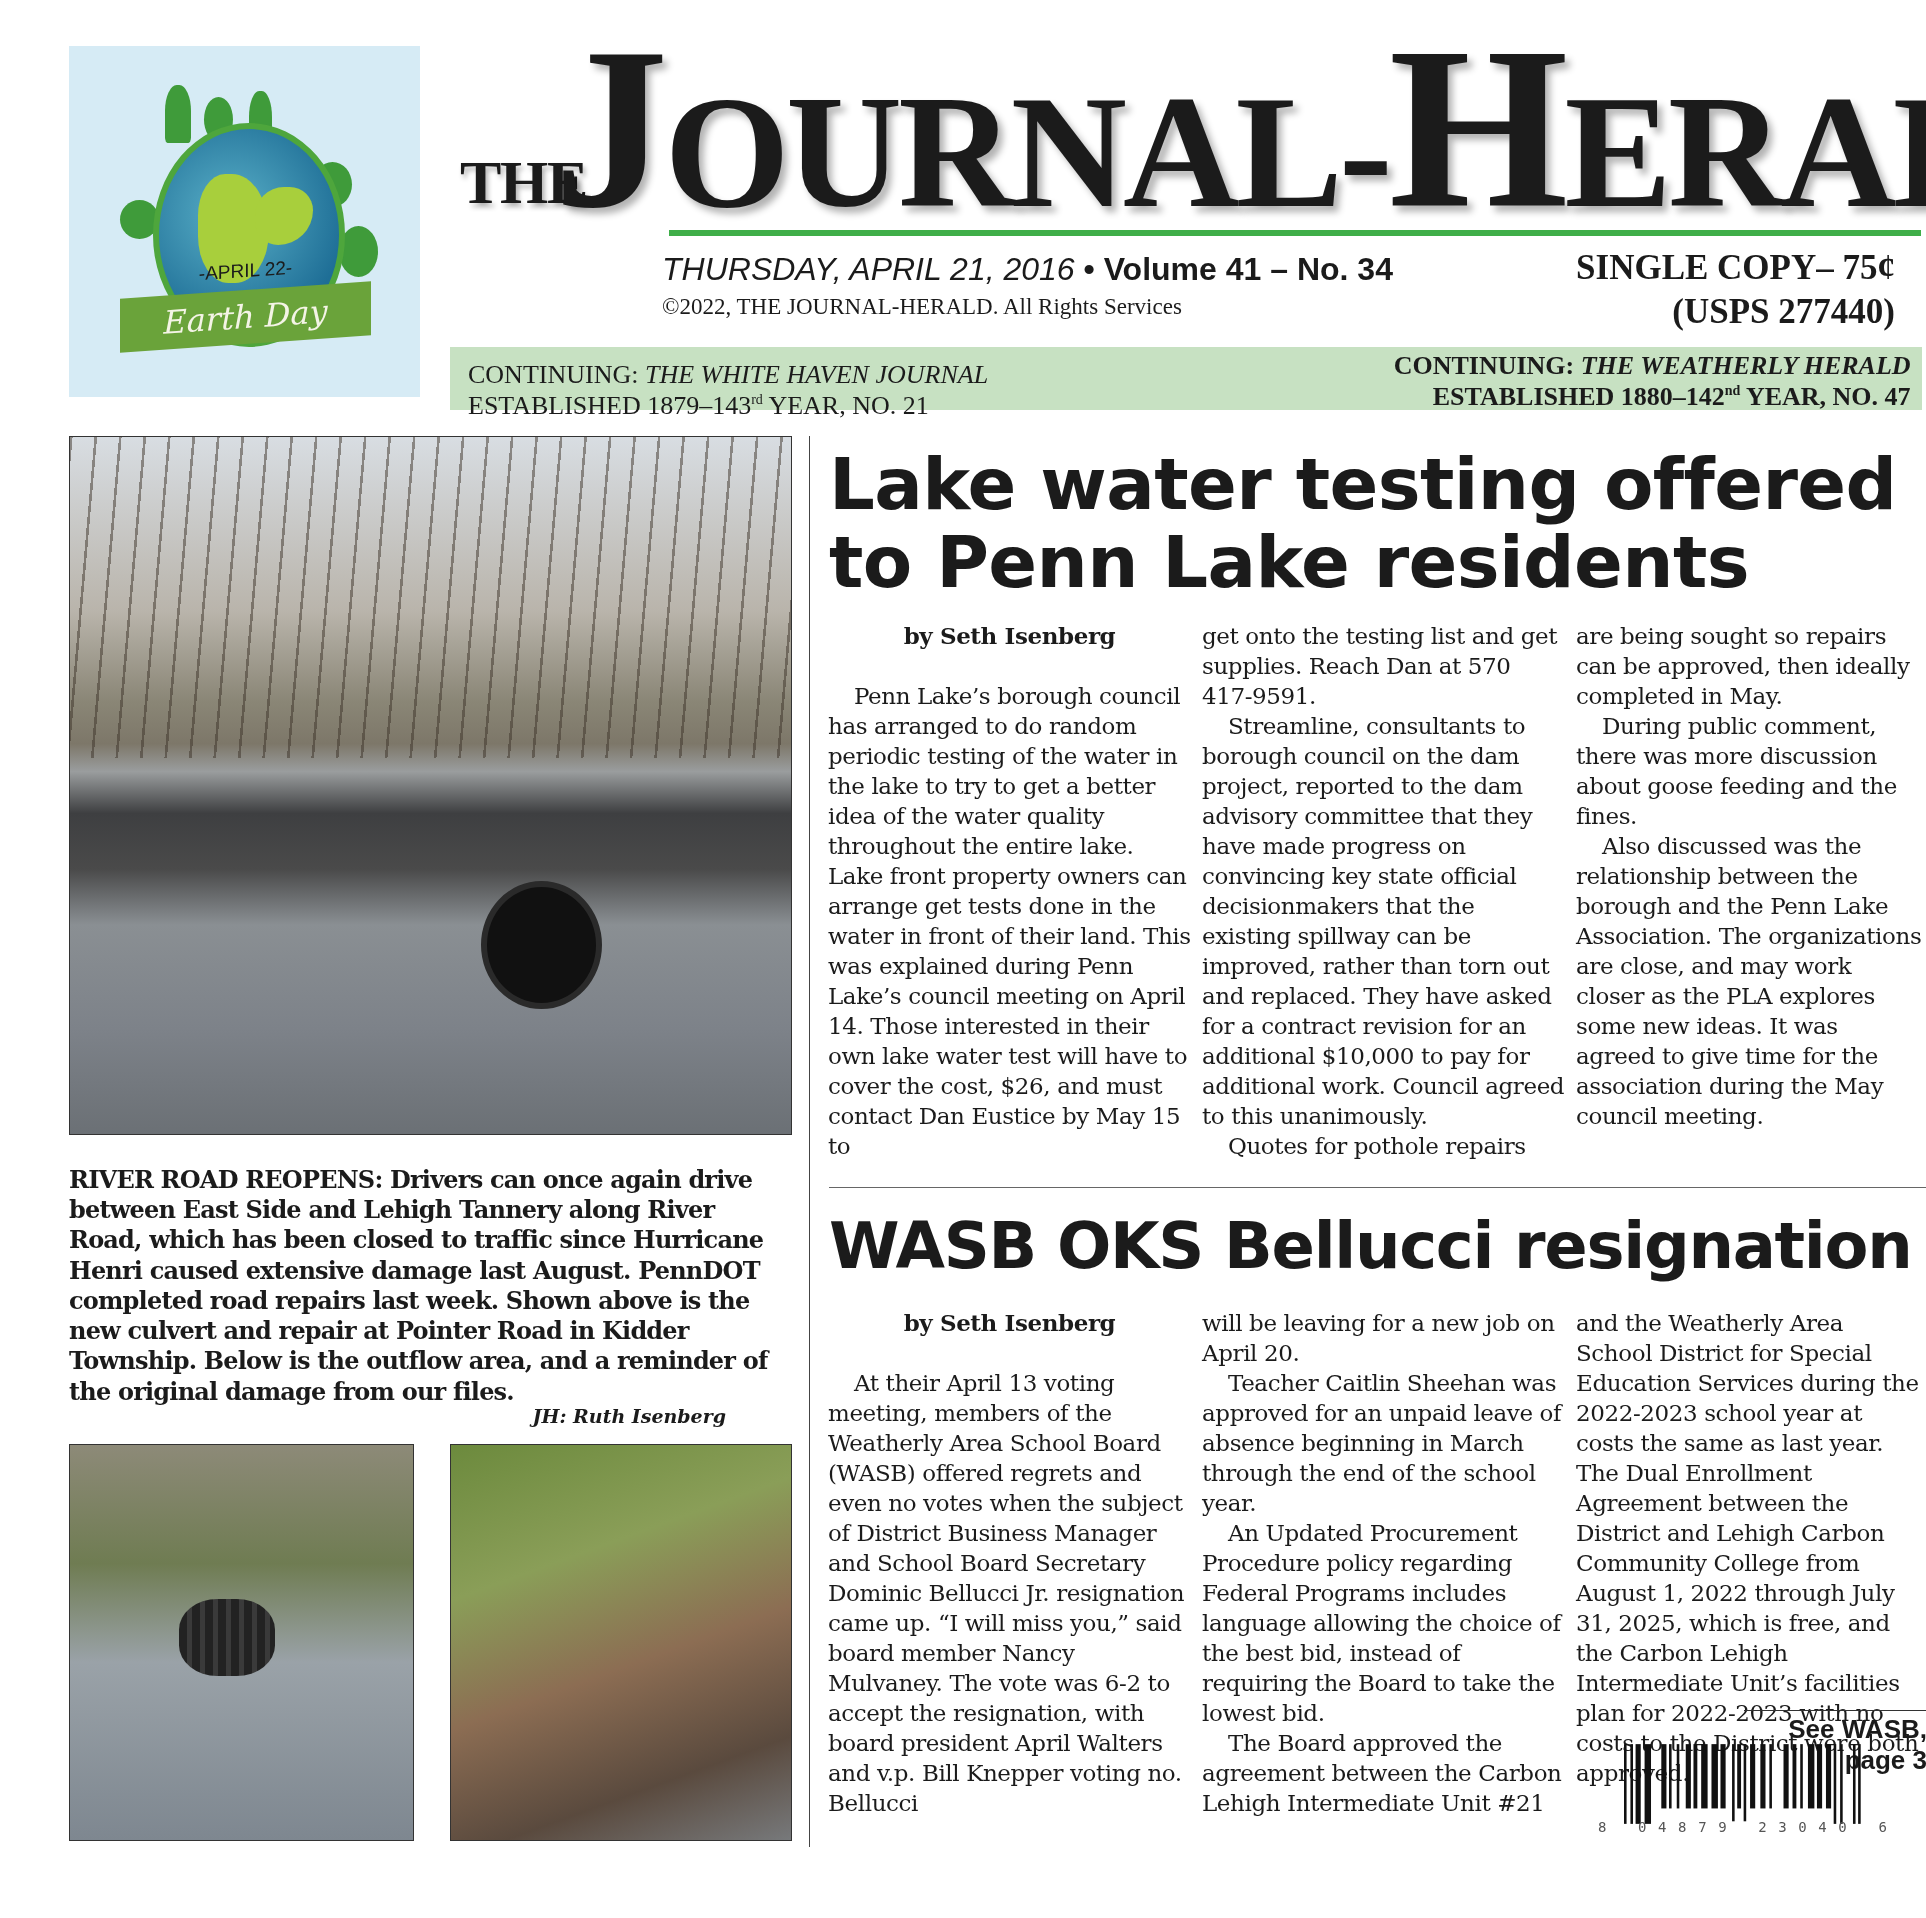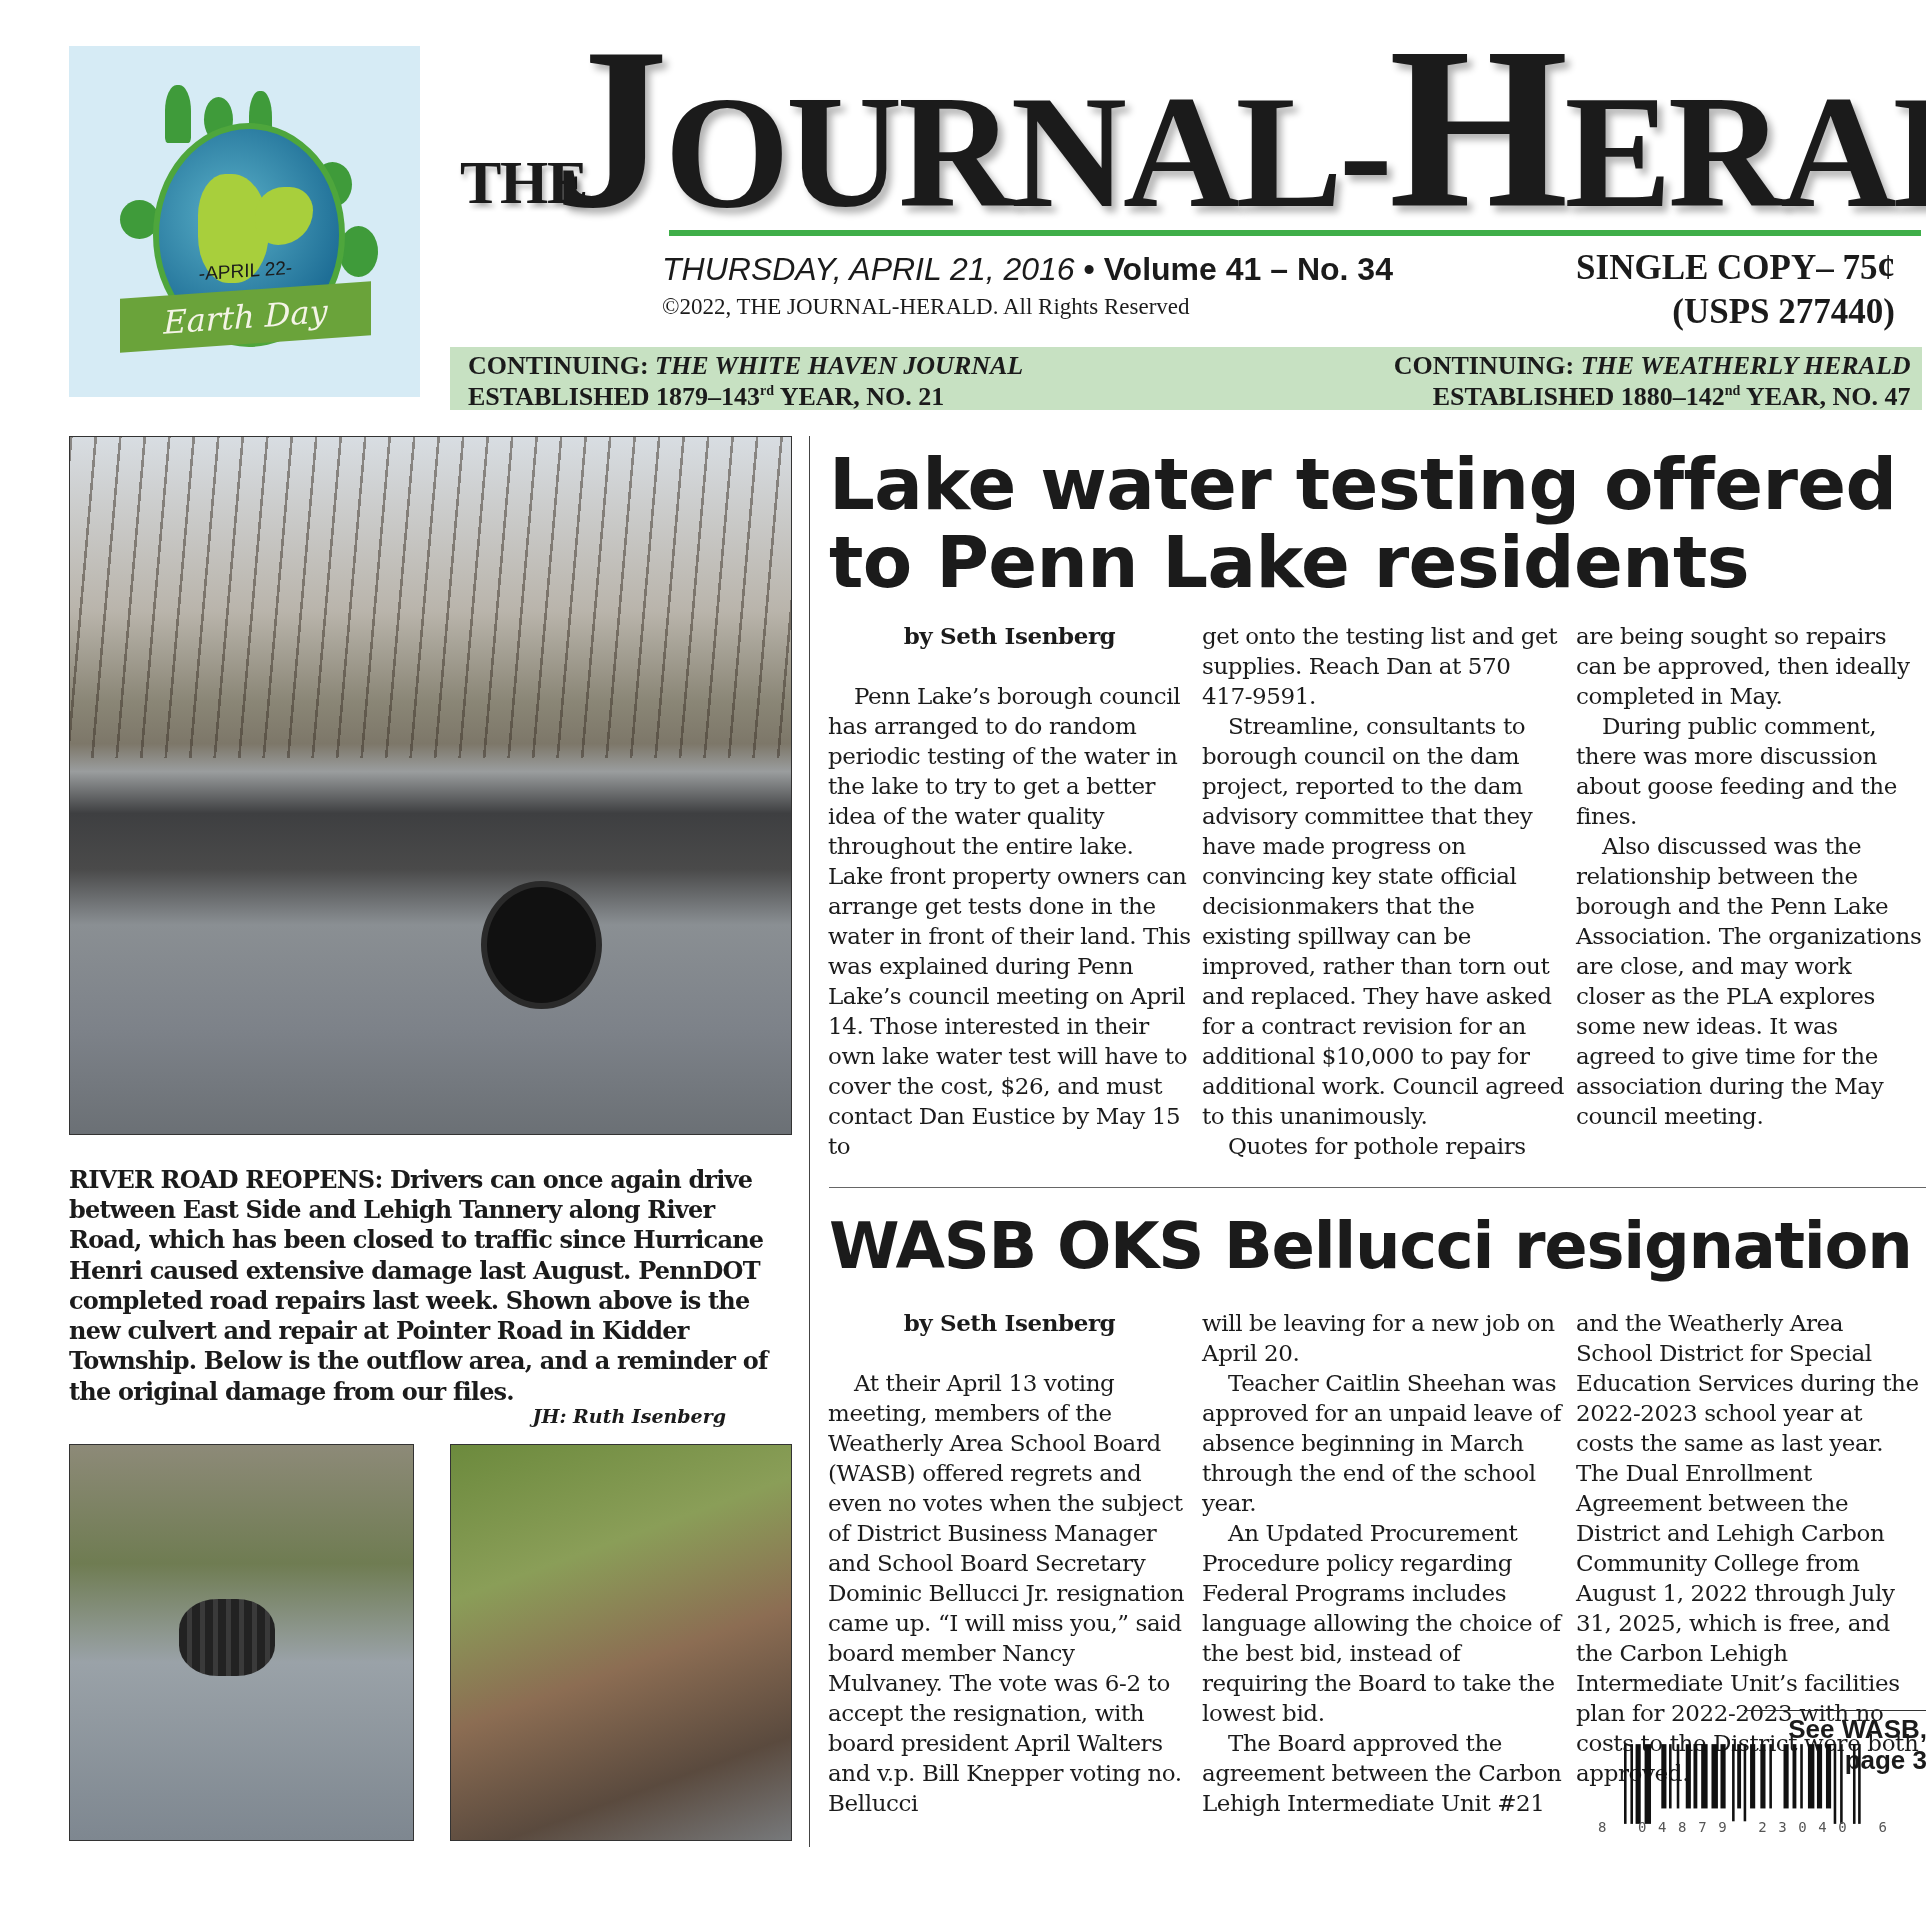--- a/index.html
+++ b/index.html
@@ -18,21 +18,21 @@
   .the{left:460px;top:147px;font-size:62px;font-weight:bold;letter-spacing:-1.3px;text-shadow:2.6px 3.9px 5.1px rgba(0,0,0,.3);}
   .title{left:553px;top:13px;font-size:231px;line-height:1;font-weight:bold;letter-spacing:-3.9px;text-shadow:5.1px 6.4px 7.7px rgba(0,0,0,.3);white-space:nowrap;}
   .title .small{font-size:161px;}
   .greenline{left:669px;top:230px;width:1252px;height:5.8px;background:#3fae49;}
   .dateline{left:662px;top:251px;font-family:"Liberation Sans",sans-serif;font-size:32px;white-space:nowrap;}
   .dateline i{font-style:italic;}
   .dateline b{font-weight:bold;}
   .copyright{left:662px;top:294px;font-size:23px;}
   .price{right:31px;top:246px;font-size:35px;font-weight:bold;text-align:right;line-height:1.25;}
   .greenbar{left:450px;top:347px;width:1472px;height:63px;background:#c7e1c2;}
-  .gb-l{left:468px;top:350px;font-size:26px;font-weight:bold;line-height:1.2;}
+  .gb-l{left:468px;top:359px;font-size:26px;font-weight:normal;line-height:1.2;}
   .gb-r{right:15.4px;top:350px;font-size:26px;font-weight:bold;line-height:1.2;text-align:right;}
   .gb-l i,.gb-r i{font-style:italic;}
   sup{font-size:14px;}
   
   .photo{left:69px;top:436px;width:723px;height:699px;border:1.9px solid #333;box-sizing:border-box;overflow:hidden;
     background:linear-gradient(180deg,#d8dde2 0%,#b9b4ab 25%,#8a8676 38%,#7d7769 44%,#9a9d9e 48%,#3e3f41 54%,#4a4a4a 62%,#8a8f93 70%,#7d8289 85%,#6b7075 100%);}
   .trees{position:absolute;left:0;top:0;width:100%;height:46%;background:repeating-linear-gradient(95deg,rgba(60,50,40,.5) 0 2.6px,transparent 2.6px 24.4px);}
   .culvert{position:absolute;left:411px;top:444px;width:109px;height:116px;border-radius:50%;background:#111;border:6.4px solid #2a2a2a;}
   .caption{left:69px;top:1165px;width:723px;font-family:"DejaVu Serif",serif;font-size:24px;font-weight:bold;line-height:1.26;letter-spacing:-0.8px;}
   .credit{right:1200px;top:1405px;font-family:"DejaVu Serif",serif;font-style:italic;font-weight:bold;font-size:19px;}
@@ -69,21 +69,21 @@
   <div class="ribbon">
     <div class="rib-date">-APRIL 22-</div>
     <div class="rib-text">Earth Day</div>
   </div>
 </div>
 
 <div class="abs the">THE</div>
 <div class="abs title"><span>J</span><span class="small">OURNAL</span><span class="small">-</span><span>H</span><span class="small">ERALD</span></div>
 <div class="abs greenline"></div>
 <div class="abs dateline"><i>THURSDAY, APRIL 21, 2016</i> <b>• Volume 41 – No. 34</b></div>
-<div class="abs copyright">©2022, THE JOURNAL-HERALD. All Rights Reserved</div>
+<div class="abs copyright">©2022, THE JOURNAL-HERALD. All Rights Services</div>
 <div class="abs price">
   <div>SINGLE COPY– 75¢</div>
   <div>(USPS 277440)</div>
 </div>
 
 <div class="abs greenbar"></div>
 <div class="abs gb-l">
   <div><span>CONTINUING:</span> <i>THE WHITE HAVEN JOURNAL</i></div>
   <div><span>ESTABLISHED 1879–143</span><sup>rd</sup><span> YEAR, NO. 21</span></div>
 </div>

